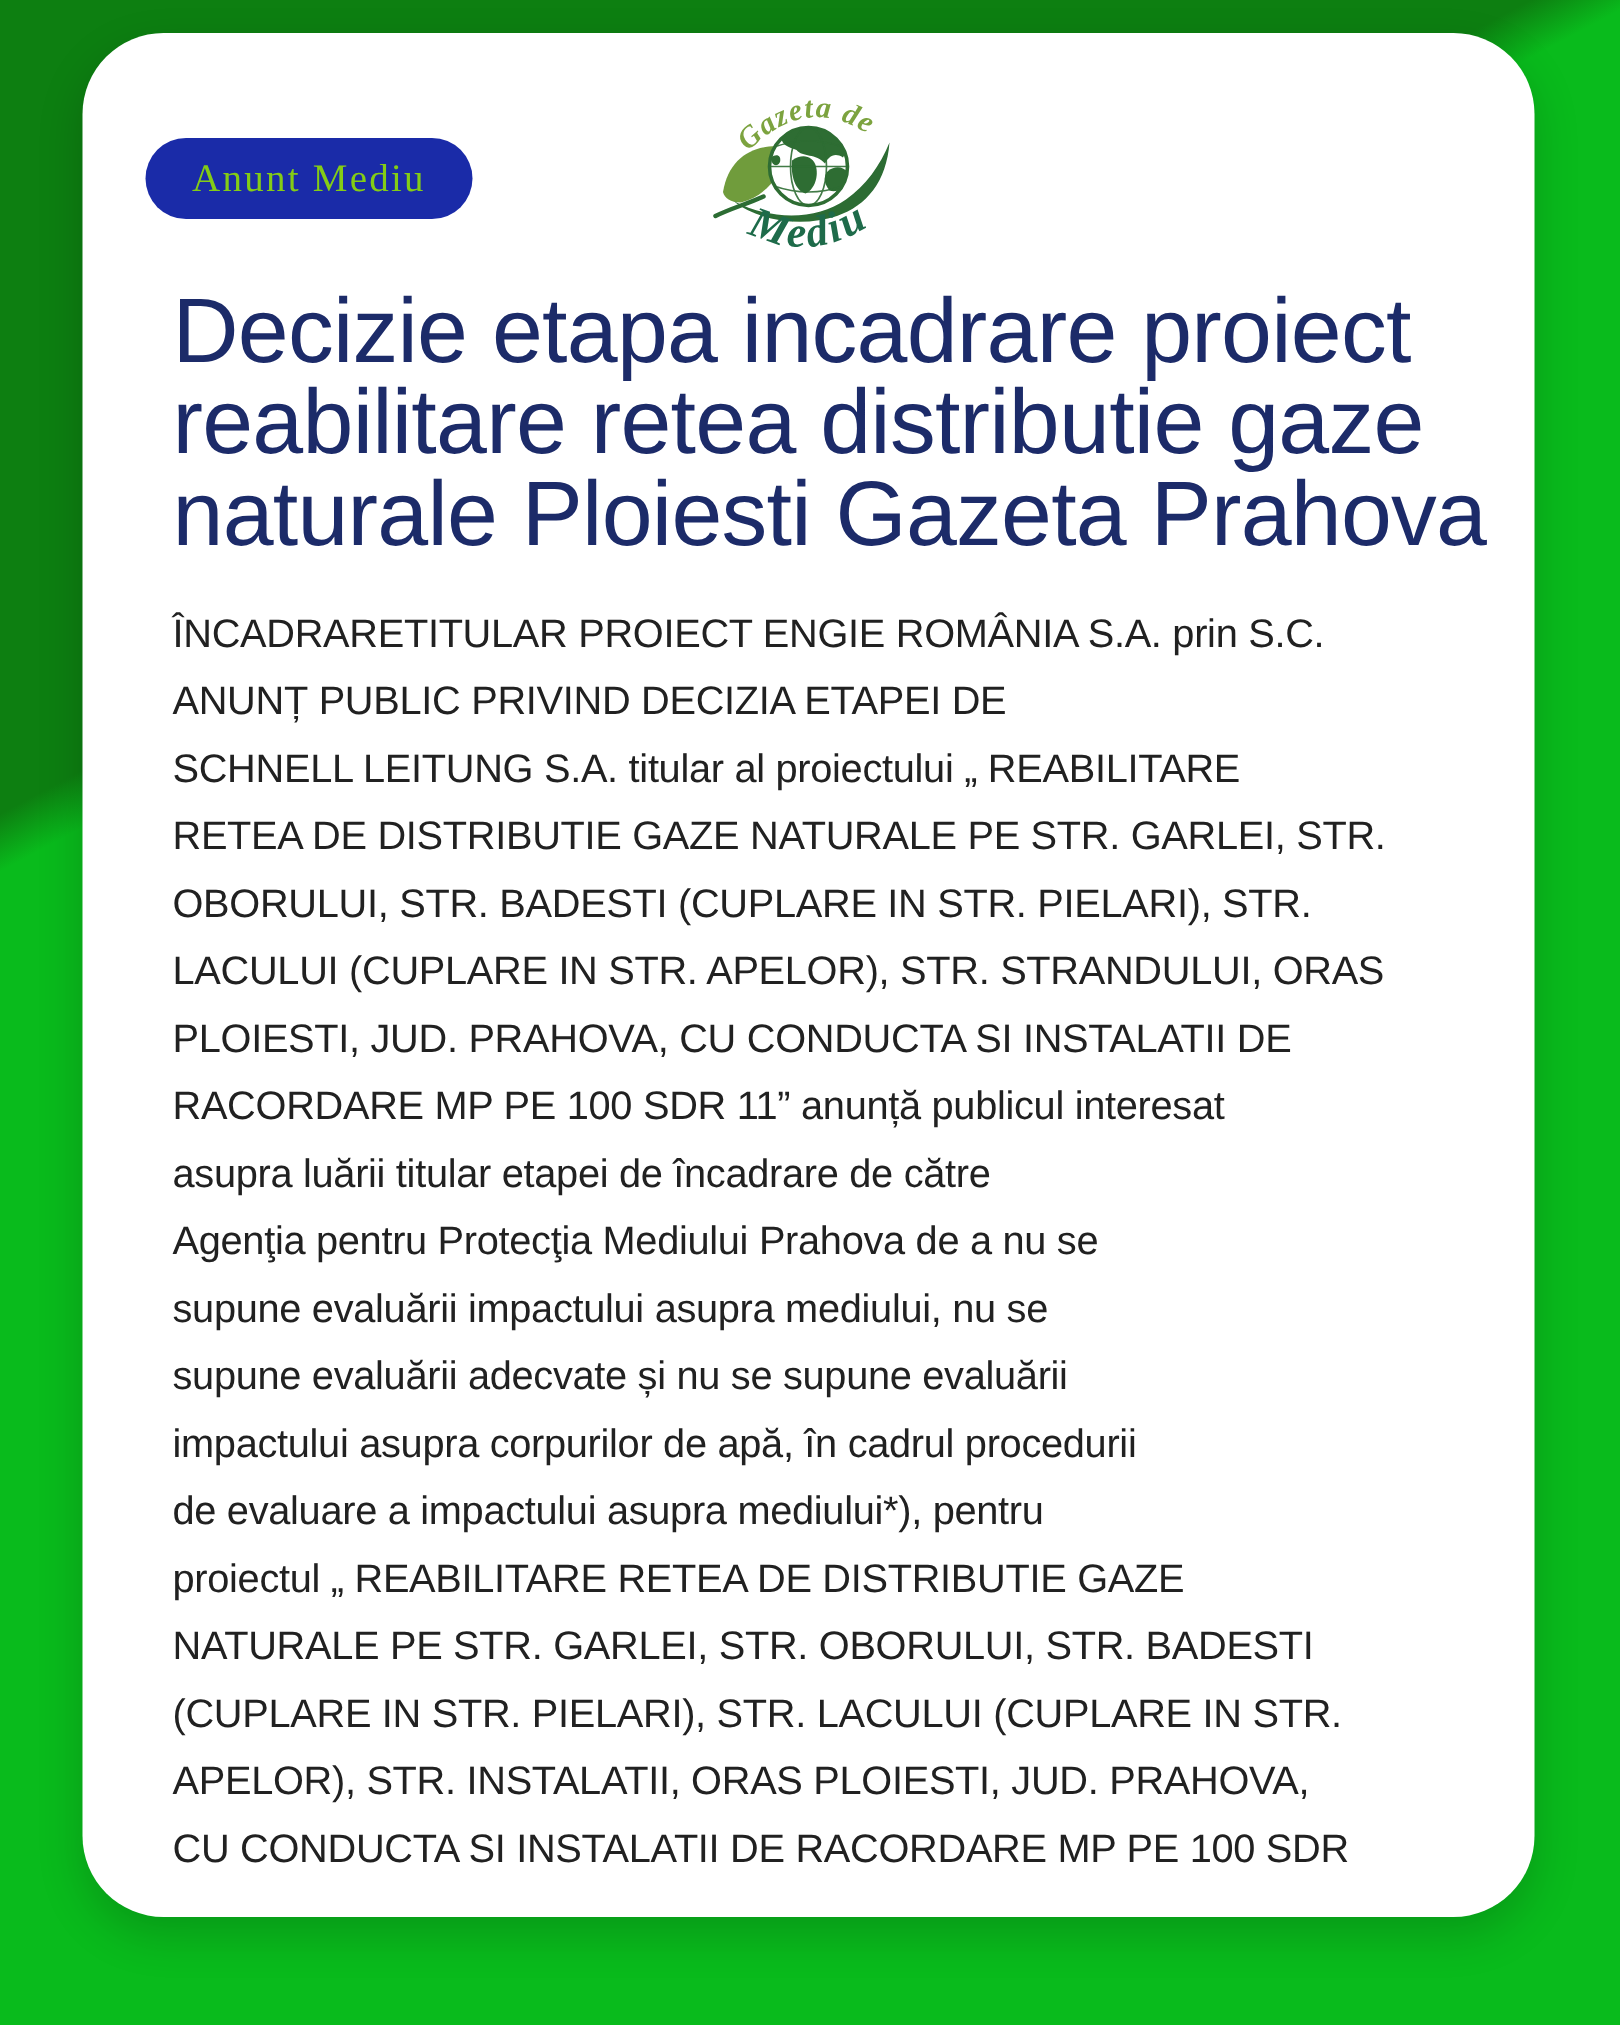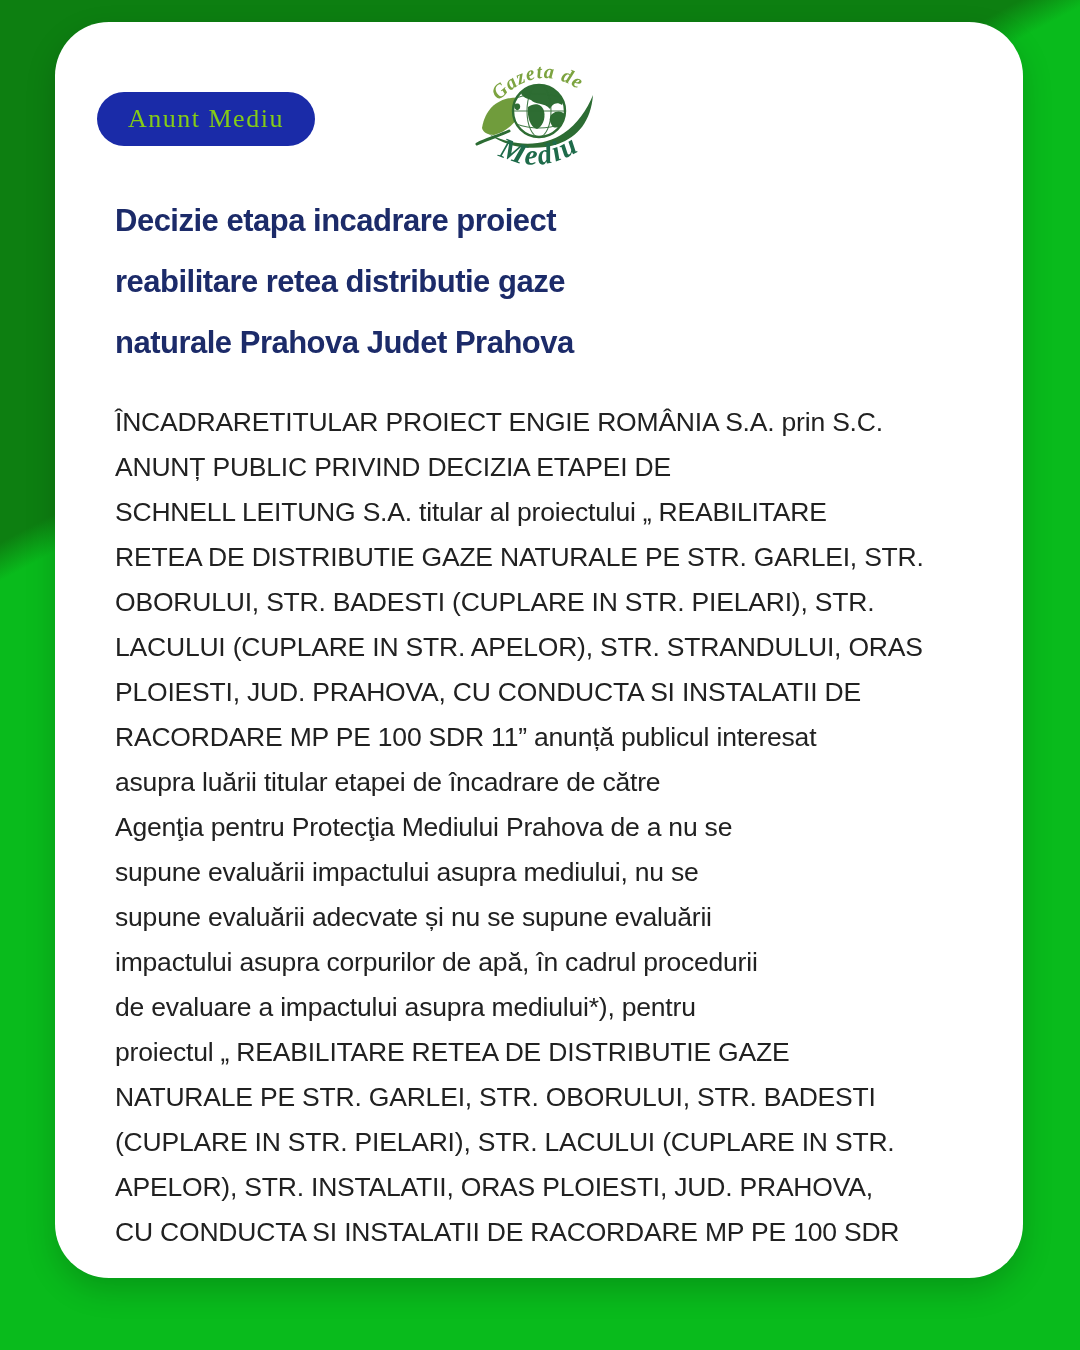--- a/index.html
+++ b/index.html
@@ -28,21 +28,21 @@
   .logo .arc-top{
     font-family:"Liberation Serif","DejaVu Serif",serif;
     font-style:italic;font-weight:bold;font-size:20px;letter-spacing:1px;fill:#7ca33f;
   }
   .logo .arc-bottom{
     font-family:"Liberation Serif","DejaVu Serif",serif;
     font-style:italic;font-weight:bold;font-size:29px;letter-spacing:2px;fill:#1e6b4a;
   }
   .title{
     position:absolute;left:60px;top:168px;margin:0;
-    color:#1c2b69;font-weight:bold;font-size:31px;line-height:61px;
+    color:#1c2b69;font-weight:normal;font-size:61px;line-height:61px;
     letter-spacing:-0.5px;white-space:nowrap;
   }
   .body-text{
     position:absolute;left:60px;top:378px;
     color:#212121;font-size:26.5px;line-height:45px;font-weight:normal;
   }
   .body-text .bline{white-space:nowrap;letter-spacing:-0.2px;}
 </style>
 </head>
 <body>
@@ -89,21 +89,21 @@
       </text>
       <text class="arc-bottom" text-anchor="middle">
         <textPath href="#arcBot" startOffset="50%">Mediu</textPath>
       </text>
     </svg>
   </div>
 
   <h1 class="title">
     <div>Decizie etapa incadrare proiect</div>
     <div>reabilitare retea distributie gaze</div>
-    <div>naturale Prahova Judet Prahova</div>
+    <div>naturale Ploiesti Gazeta Prahova</div>
   </h1>
 
   <div class="body-text">
     <div class="bline">ÎNCADRARETITULAR PROIECT ENGIE ROMÂNIA S.A. prin S.C.</div>
     <div class="bline">ANUNȚ PUBLIC PRIVIND DECIZIA ETAPEI DE</div>
     <div class="bline">SCHNELL LEITUNG S.A. titular al proiectului „ REABILITARE</div>
     <div class="bline">RETEA DE DISTRIBUTIE GAZE NATURALE PE STR. GARLEI, STR.</div>
     <div class="bline">OBORULUI, STR. BADESTI (CUPLARE IN STR. PIELARI), STR.</div>
     <div class="bline">LACULUI (CUPLARE IN STR. APELOR), STR. STRANDULUI, ORAS</div>
     <div class="bline">PLOIESTI, JUD. PRAHOVA, CU CONDUCTA SI INSTALATII DE</div>

